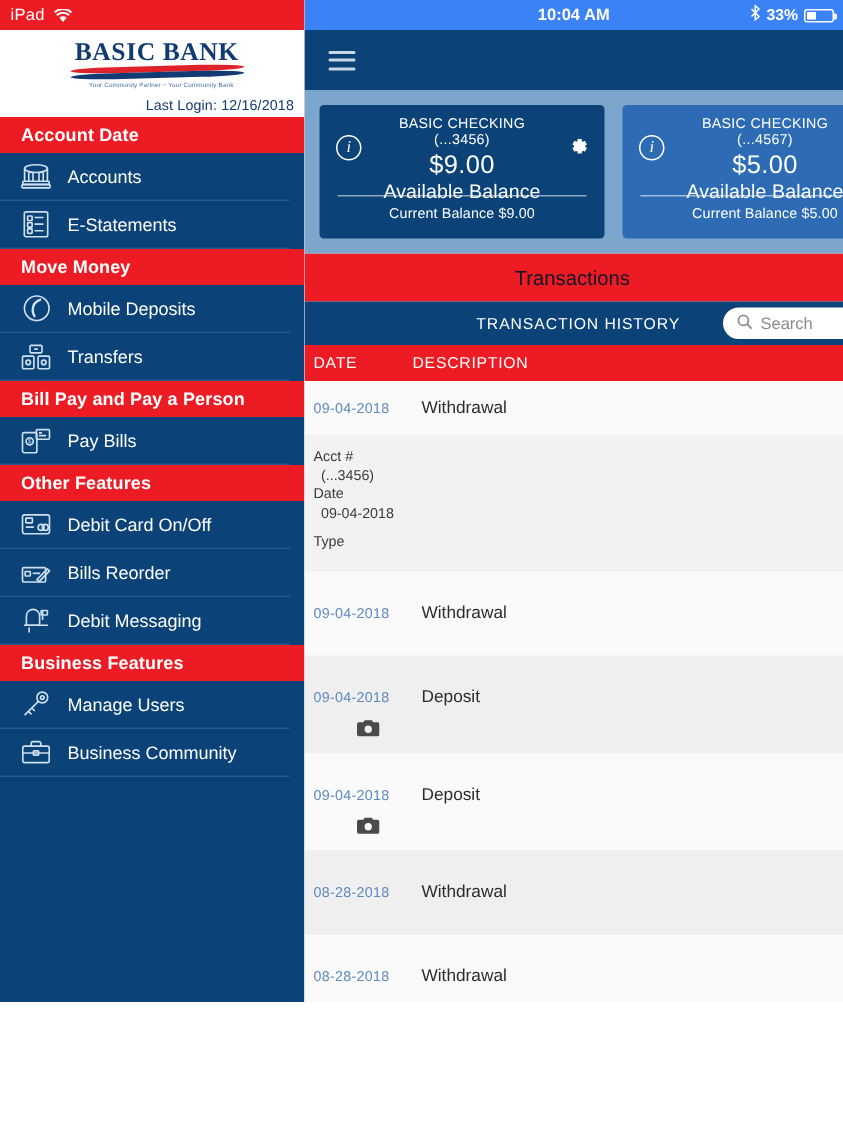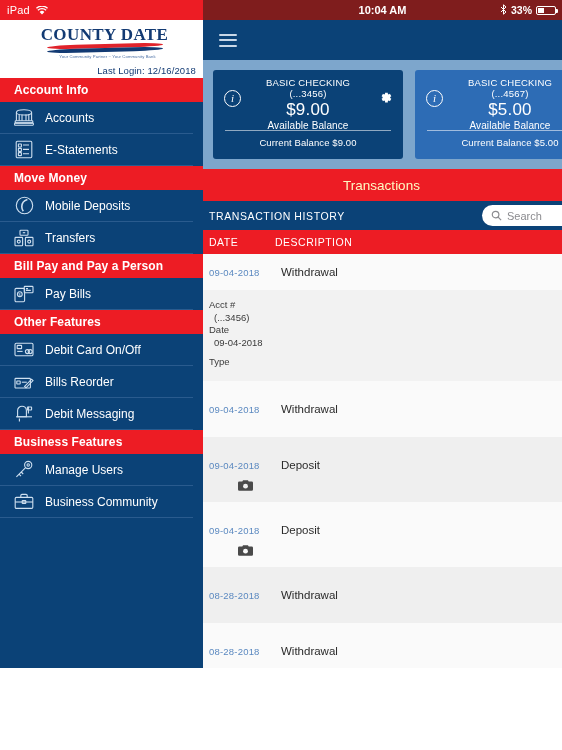--- a/index.html
+++ b/index.html
@@ -69,21 +69,21 @@
   .nav-ic svg { display: block; }
   .nav-label { white-space: nowrap; }
 
   
   .right {
     position: absolute; left: 203px; top: 0;
     width: 359px; height: 750px;
     background: #f7f7f7; overflow: hidden;
   }
   .ios-status {
-    height: 20px; background: #7f1d1d; color: #ffffff;
+    height: 20px; background: #3b82f6; color: #ffffff;
     display: flex; align-items: center; justify-content: center;
     font-size: 11px; font-weight: bold; position: relative;
   }
   .ios-right { position: absolute; right: 6px; top: 0; height: 20px;
                display: flex; align-items: center; gap: 4px; font-size: 10.5px; }
   .batt { width: 20px; height: 9px; border: 1px solid #ffffff; border-radius: 2px;
           position: relative; display: inline-block; }
   .batt::after { content: ""; position: absolute; right: -3px; top: 2px;
                  width: 2px; height: 4px; background: #ffffff; border-radius: 0 1px 1px 0; }
   .batt i { position: absolute; left: 1px; top: 1px; bottom: 1px; width: 33%;
@@ -99,39 +99,39 @@
   }
   .acct-card {
     width: 190px; height: 89px; border-radius: 3px;
     position: relative; color: #ffffff; flex: 0 0 auto;
   }
   .acct-card.primary { background: #0b4277; }
   .acct-card.secondary { background: #2d6cb5; }
   .card-top { position: relative; height: 60px; padding-top: 7px; text-align: center; }
   .card-name { font-size: 9.5px; letter-spacing: .2px; line-height: 11px; }
   .card-amt { font-size: 17px; margin-top: 1px; letter-spacing: .2px; }
-  .card-sub { font-size: 10px; margin-top: 0px; letter-spacing: .1px; }
+  .card-sub { font-size: 13px; margin-top: 0px; letter-spacing: .1px; }
   .info-ic {
     position: absolute; left: 11px; top: 20px;
     width: 17px; height: 17px; border: 1.2px solid #ffffff; border-radius: 50%;
     font-size: 11px; line-height: 15px; text-align: center;
     font-family: "Liberation Serif", serif; font-style: italic;
   }
   .gear-ic { position: absolute; right: 10px; top: 20px; }
   .card-div { height: 1px; background: rgba(255,255,255,.55); margin: 0 12px; }
   .card-bot { text-align: center; font-size: 9.5px; padding-top: 6px; letter-spacing: .1px; }
 
   .trans-bar {
-    background: #ed1c24; height: 32px; color: #fef9c3;
+    background: #ed1c24; height: 32px; color: #0f172a;
     display: flex; align-items: center; justify-content: center;
     font-size: 13.5px; padding-right: 2px;
   }
   .hist-bar {
     background: #0b4277; height: 29px; display: flex; align-items: center;
-    padding-left: 6px; position: relative;
+    padding-left: 6px; position: relative; justify-content: center;
   }
   .hist-title { color: #ffffff; font-size: 10.5px; letter-spacing: .6px; }
   .search-box {
     position: absolute; right: -40px; top: 4px;
     width: 120px; height: 21px; background: #ffffff; border-radius: 11px;
     display: flex; align-items: center; padding-left: 9px; gap: 5px;
   }
   .search-ph { font-size: 11px; color: #8b8b8f; }
   .col-bar {
     background: #ed1c24; height: 24px; color: #ffffff; font-size: 10.5px;
@@ -167,31 +167,31 @@
         <svg width="12" height="9" viewBox="0 0 12 9">
           <path d="M6 8.6 L3.6 5.9 a3.4 3.4 0 0 1 4.8 0 Z" fill="#fff"></path>
           <path d="M1.9 4.2 a5.9 5.9 0 0 1 8.2 0" stroke="#fff" stroke-width="1.3" fill="none"></path>
           <path d="M0.4 2.3 a8.2 8.2 0 0 1 11.2 0" stroke="#fff" stroke-width="1.3" fill="none"></path>
         </svg>
       </span>
     </div>
 
     <div class="logo-block">
       <div class="logo-wrap">
-        <div class="logo-text">COUNTY DATE</div>
+        <div class="logo-text">BASIC BANK</div>
         <div class="logo-swoosh">
           <span class="red"></span>
             <span class="blue"></span>
         </div>
         <div class="logo-tag">Your Community Partner  ~  Your Community Bank</div>
       </div>
       <div class="last-login">Last Login:  12/16/2018</div>
     </div>
 
-    <div class="sec-header">Account Info</div>
+    <div class="sec-header">Account Date</div>
     <div class="nav-item">
       <span class="nav-ic">
         <svg width="20" height="17" viewBox="0 0 20 17" fill="none" stroke="#cfe0f0" stroke-width="1.1">
           <ellipse cx="10" cy="3.4" rx="7.6" ry="2.6"></ellipse>
           <path d="M2.4 3.4v8.4M17.6 3.4v8.4M5.2 5.6v6.2M8 5.6v6.2M12 5.6v6.2M14.8 5.6v6.2"></path>
           <rect x="1.2" y="11.8" width="17.6" height="2.1" rx=".6"></rect>
           <rect x="0.6" y="14.1" width="18.8" height="2.1" rx=".6"></rect>
         </svg>
       </span>
       <span class="nav-label">Accounts</span>

